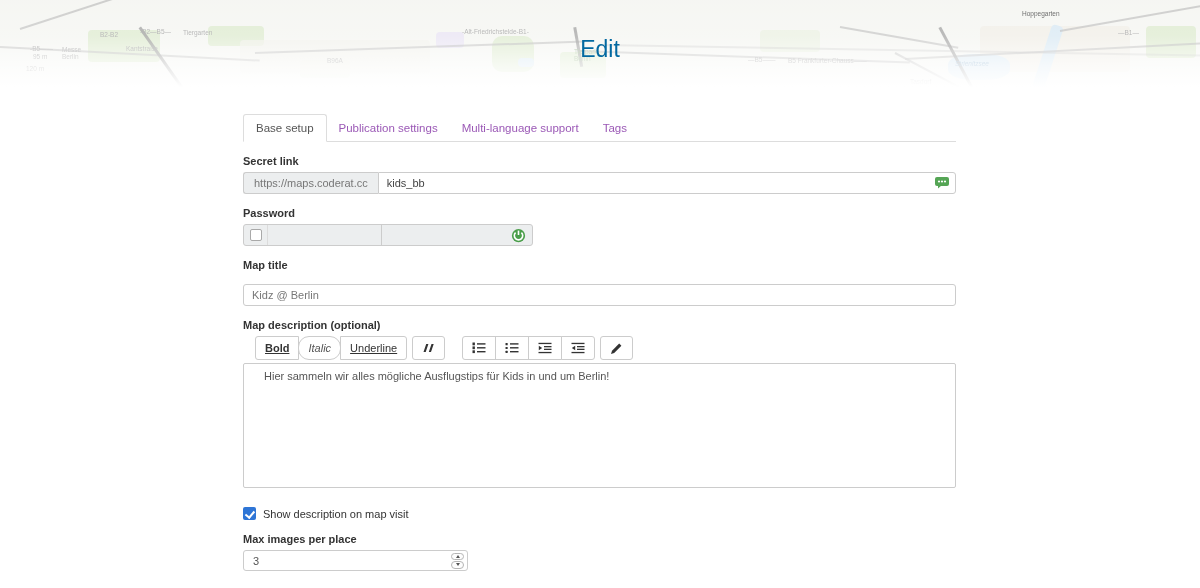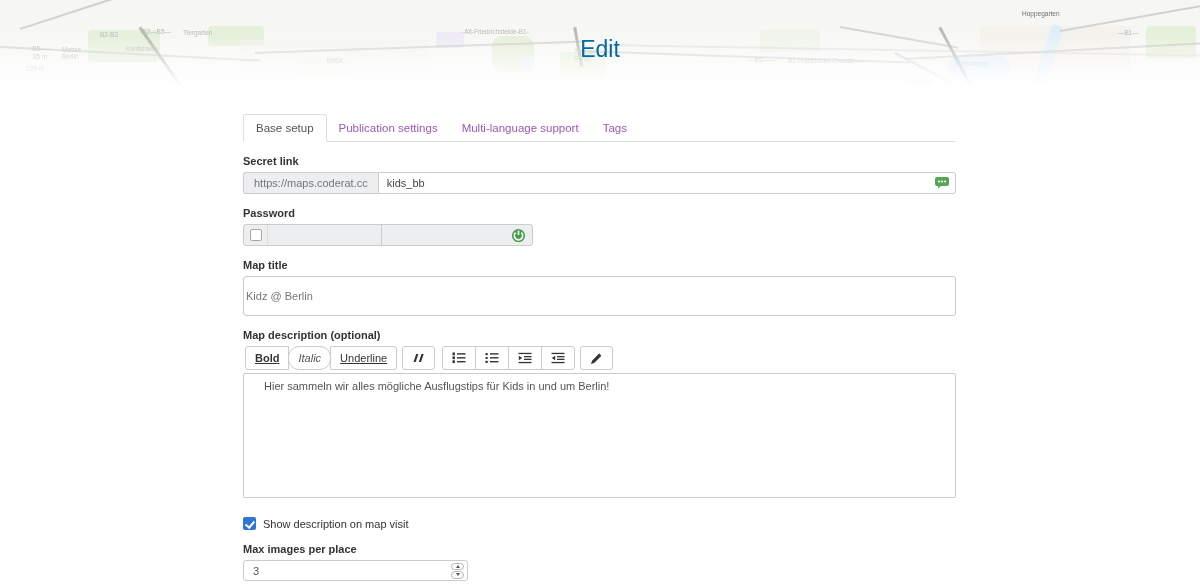--- a/index.html
+++ b/index.html
@@ -39,29 +39,29 @@
                   font-size:11px; color:#444; font-family:inherit; outline:none; }
   .right-ico { position:absolute; right:6px; top:4px; cursor:pointer; line-height:0; }
 
   .pw-group { display:flex; width:290px; height:22px; border:1px solid #ccc; border-radius:3px; background:#eceeef; }
   .pw-check { width:24px; display:flex; align-items:center; justify-content:center; border-right:1px solid #dcdcdc; }
   .cb-empty { width:12px; height:12px; background:#fff; border:1px solid #a9a9a9; border-radius:2px; cursor:pointer; }
   .pw-f1 { width:114px; border-right:1px solid #ccc; }
   .pw-f2 { flex:1; position:relative; }
   .pw-f2 .right-ico { top:3px; }
 
-  .text-input { width:100%; height:40px; border:1px solid #ccc; border-radius:3px; padding:0 2px;
-                font-size:11px; color:#777; font-family:inherit; outline:none; }
+  .text-input { width:100%; height:22px; border:1px solid #ccc; border-radius:3px; padding:0 8px;
+                font-size:11px; color:#777; font-family:inherit; outline:none;margin-top:8px; }
 
   .toolbar { display:flex; gap:5px; margin-bottom:3px; }
   .btn-group { display:flex; }
   .tb-btn { height:24px; min-width:30px; padding:0 9px; background:#fff; border:1px solid #ccc;
             display:flex; align-items:center; justify-content:center; font-size:11px; color:#333;
             margin-left:-1px; cursor:pointer; }
-  .btn-group .tb-btn:first-child { margin-left:2px; border-radius:3px 0 0 3px;text-decoration:underline; }
+  .btn-group .tb-btn:first-child { margin-left:12px; border-radius:3px 0 0 3px;text-decoration:underline; }
   .btn-group .tb-btn:last-child { border-radius:0 3px 3px 0; }
   .tb-btn.single { margin-left:0; border-radius:3px; }
   .tb-bold { font-weight:bold; }
   .tb-italic { font-style:italic; color:#555;border-radius:11px; }
   .tb-underline { text-decoration:underline; }
 
   textarea.desc { width:100%; height:125px; border:1px solid #ccc; border-radius:2px; padding:5px 20px;
                   font-size:11px; color:#555; font-family:inherit; resize:none; outline:none; line-height:14px; }
 
   .check-row { display:flex; align-items:center; gap:7px; margin-top:15px; }

